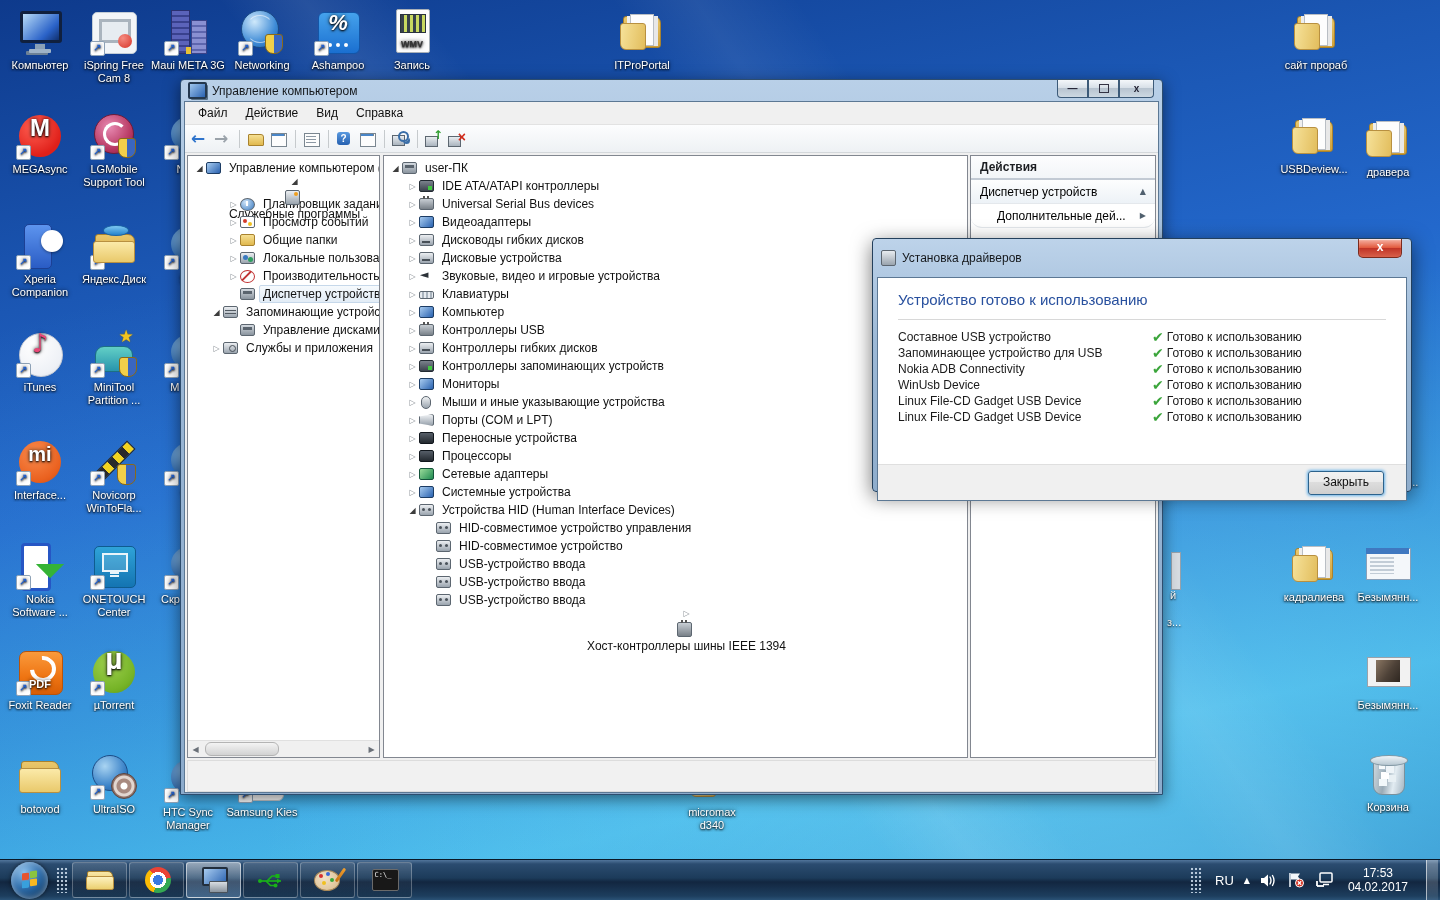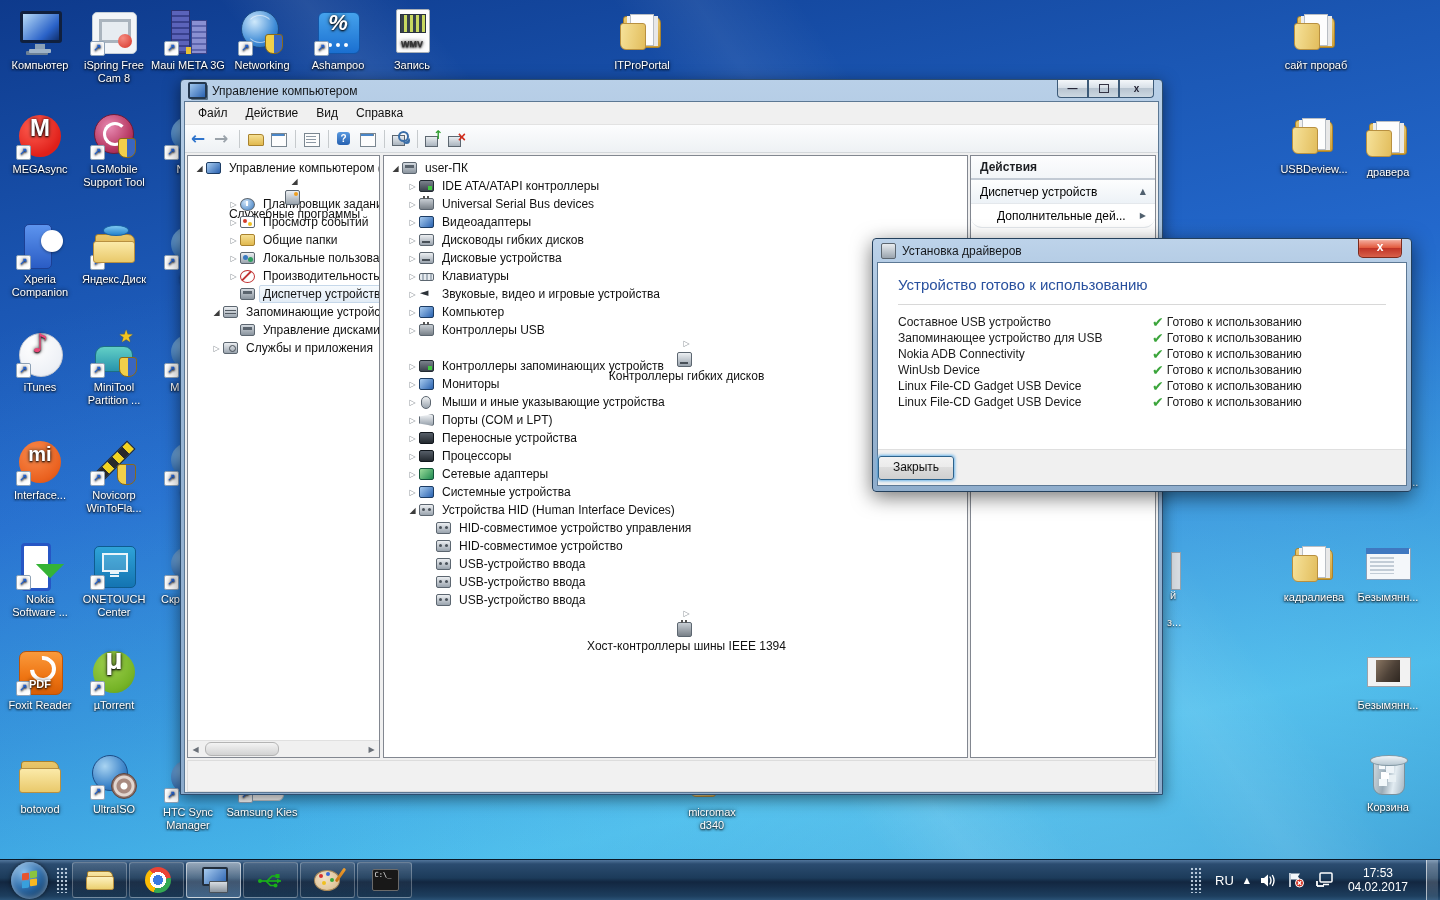--- a/index.html
+++ b/index.html
@@ -277,38 +277,38 @@
     border-bottom:1px solid #e4e8ec;}
   .act-row.grad{background:linear-gradient(#fdfefe,#edf2f7);}
   .act-row .ch{font-size:8px;color:#50606e;font-family:"DejaVu Sans",sans-serif;}
   .act-sub{padding-left:26px;border-radius:11px;}
   .statusbar{height:30px;margin:2px 2px 0 2px;background:#f1f1f1;border:1px solid #dcdcdc;}
 
   
   .dlg{position:absolute;left:872px;top:238px;width:540px;height:254px;z-index:20;
     background:linear-gradient(#bdd3ea,#9db9d6 40%,#8fadcc);border:1px solid #24405c;border-radius:4px;
     box-shadow:0 5px 20px rgba(0,0,0,.55);padding:0 4px 4px;box-sizing:border-box;}
-  .dlg-title{height:23px;display:flex;align-items:center;gap:6px;font-size:12px;color:#15181c;padding-left:4px;text-align:center;}
+  .dlg-title{height:38px;display:flex;align-items:center;gap:6px;font-size:12px;color:#15181c;padding-left:4px;text-align:center;}
   .dlg-ico{width:13px;height:14px;background:linear-gradient(#e8ecf0,#9aa4ae);border:1px solid #5c6670;
     border-radius:2px;}
   .dlg-close{position:absolute;top:0;right:9px;width:42px;height:18px;border:1px solid #7a2b1e;border-top:none;
     border-radius:0 0 5px 5px;background:linear-gradient(#f6b6a8,#e25a3e 48%,#c03426 52%,#d8604a);
     color:#fff;text-align:center;font-weight:bold;font-size:12px;line-height:17px;
     box-shadow:inset 0 1px 1px rgba(255,255,255,.7);}
   .dlg-body{background:#fff;border:1px solid #5c7894;height:224px;display:flex;flex-direction:column;
     box-sizing:border-box;}
   .dlg-content{flex:1;padding:13px 20px 0 20px;}
   .dlg-head{color:#28509e;font-size:15px;margin-bottom:11px;}
   .dlg-rule{border-top:1px solid #d8d8d8;margin-bottom:9px;}
   .drow{display:flex;align-items:center;height:16px;font-size:12px;color:#1a1a1a;}
   .drow .dev{width:254px;}
   .drow .chk{color:#3ba53b;font-weight:bold;font-size:14px;margin-right:3px;
     font-family:"DejaVu Sans",sans-serif;}
   .dlg-footer{height:35px;background:#f0f0f0;border-top:1px solid #dfdfdf;display:flex;align-items:center;
-    justify-content:flex-start;padding-right:22px;}
+    justify-content:flex-end;padding-right:22px;}
   .btn{min-width:74px;height:22px;font-size:12px;color:#111;text-align:center;line-height:20px;
     background:linear-gradient(#f2f2f2,#ebebeb 45%,#dddddd 46%,#cfcfcf);border:1px solid #2c628c;
     border-radius:3px;box-shadow:0 0 3px 1px #6ab2e8;}
 
   
   .taskbar{position:absolute;left:0;bottom:0;width:1440px;height:40px;z-index:30;display:flex;align-items:center;
     background:linear-gradient(#51759b,#2b4c70 10%,#1c3b5a 45%,#122640 55%,#1d3e5e 90%,#2a5276);
     border-top:1px solid #0a1826;}
   .orb{width:37px;height:37px;margin:0 5px 0 11px;border-radius:50%;position:relative;
     background:radial-gradient(circle at 35% 28%,#8cc0ec,#2d6caa 45%,#0e3a66 78%,#082848);
@@ -735,39 +735,39 @@
               <span class="tico tc-drive"></span>
               <span class="tlab">Дисководы гибких дисков</span>
             </div>
             <div class="trow" style="padding-left: 20px;">
               <span class="texp closed"></span>
               <span class="tico tc-drive"></span>
               <span class="tlab">Дисковые устройства</span>
             </div>
             <div class="trow" style="padding-left: 20px;">
               <span class="texp closed"></span>
+              <span class="tico tc-audio"></span>
+              <span class="tlab">Звуковые, видео и игровые устройства</span>
+            </div>
+            <div class="trow" style="padding-left: 20px;">
+              <span class="texp closed"></span>
               <span class="tico tc-kbd"></span>
               <span class="tlab">Клавиатуры</span>
             </div>
             <div class="trow" style="padding-left: 20px;">
               <span class="texp closed"></span>
-              <span class="tico tc-audio"></span>
-              <span class="tlab">Звуковые, видео и игровые устройства</span>
-            </div>
-            <div class="trow" style="padding-left: 20px;">
-              <span class="texp closed"></span>
               <span class="tico tc-screen"></span>
               <span class="tlab">Компьютер</span>
             </div>
             <div class="trow" style="padding-left: 20px;">
               <span class="texp closed"></span>
               <span class="tico tc-usb"></span>
               <span class="tlab">Контроллеры USB</span>
             </div>
-            <div class="trow" style="padding-left: 20px; flex-direction: column;">
+            <div class="trow" style="padding-left: 20px;">
               <span class="texp closed"></span>
               <span class="tico tc-drive"></span>
               <span class="tlab">Контроллеры гибких дисков</span>
             </div>
             <div class="trow" style="padding-left: 20px;">
               <span class="texp closed"></span>
               <span class="tico tc-chip"></span>
               <span class="tlab">Контроллеры запоминающих устройств</span>
             </div>
             <div class="trow" style="padding-left: 20px;">

